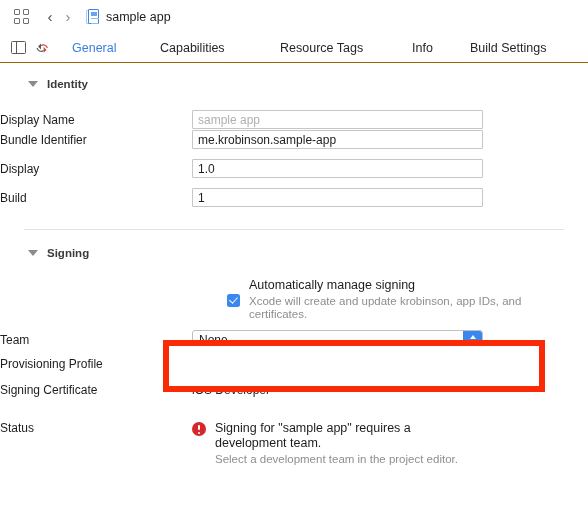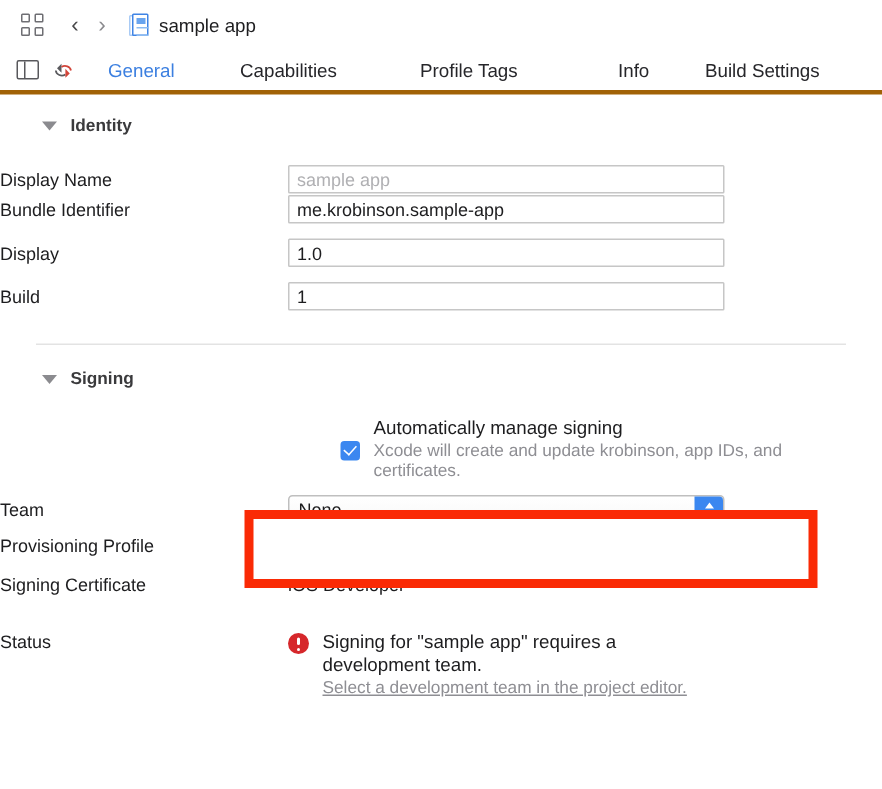--- a/index.html
+++ b/index.html
@@ -93,21 +93,21 @@
   .jump-title {
     font-size: 12.5px;
     color: #1d1d1f;
   }
 
   
   .tabbar {
     height: 30px;
     display: flex;
     align-items: center;
-    border-bottom: 3px solid #a16207;
+    border-bottom: 1px solid #a16207;
     box-sizing: border-box;
     padding-left: 11px;
   }
   .pane-icon {
     width: 15px;
     height: 13px;
     border: 1.2px solid #58585c;
     border-radius: 1.5px;
     box-sizing: border-box;
     position: relative;
@@ -313,21 +313,20 @@
   .status-main {
     font-size: 12.5px;
     color: #1d1d1f;
     line-height: 14.5px;
     width: 250px;
   }
   .status-sub {
     font-size: 11.5px;
     color: #8e8e93;
     line-height: 14px;
-    text-decoration: underline;
   }
 </style>
 </head>
 <body>
 
 <div class="jumpbar">
   <span class="grid-icon">
     <i></i>
       <i></i>
       <i></i>
@@ -348,21 +347,21 @@
     <svg width="17" height="14" viewBox="0 0 17 14">
       <path d="M3 5.5 L6 2.5 L6 8.5 Z" fill="#5a5a5e"></path>
       <path d="M2.2 7 a4 3.6 0 0 0 6.4 2.6" stroke="#5a5a5e" stroke-width="1.2" fill="none"></path>
       <path d="M11.5 9 L8.6 11.8 L8.6 5.8 Z" fill="#d2453a"></path>
       <path d="M12.3 7 a4 3.6 0 0 0 -6.3 -2.4" stroke="#d2453a" stroke-width="1.2" fill="none"></path>
     </svg>
   </span>
   <div class="tabs">
     <span class="tab active" style="margin-left:0;width:88px">General</span>
     <span class="tab" style="width:120px">Capabilities</span>
-    <span class="tab" style="width:132px">Profile Tags</span>
+    <span class="tab" style="width:132px">Resource Tags</span>
     <span class="tab" style="width:58px">Info</span>
     <span class="tab" style="width:110px">Build Settings</span>
   </div>
 </div>
 
 <div class="content">
 
   <div class="section-head" style="margin-top:15px">
     <span class="disclosure"></span>
     <span>Identity</span>

